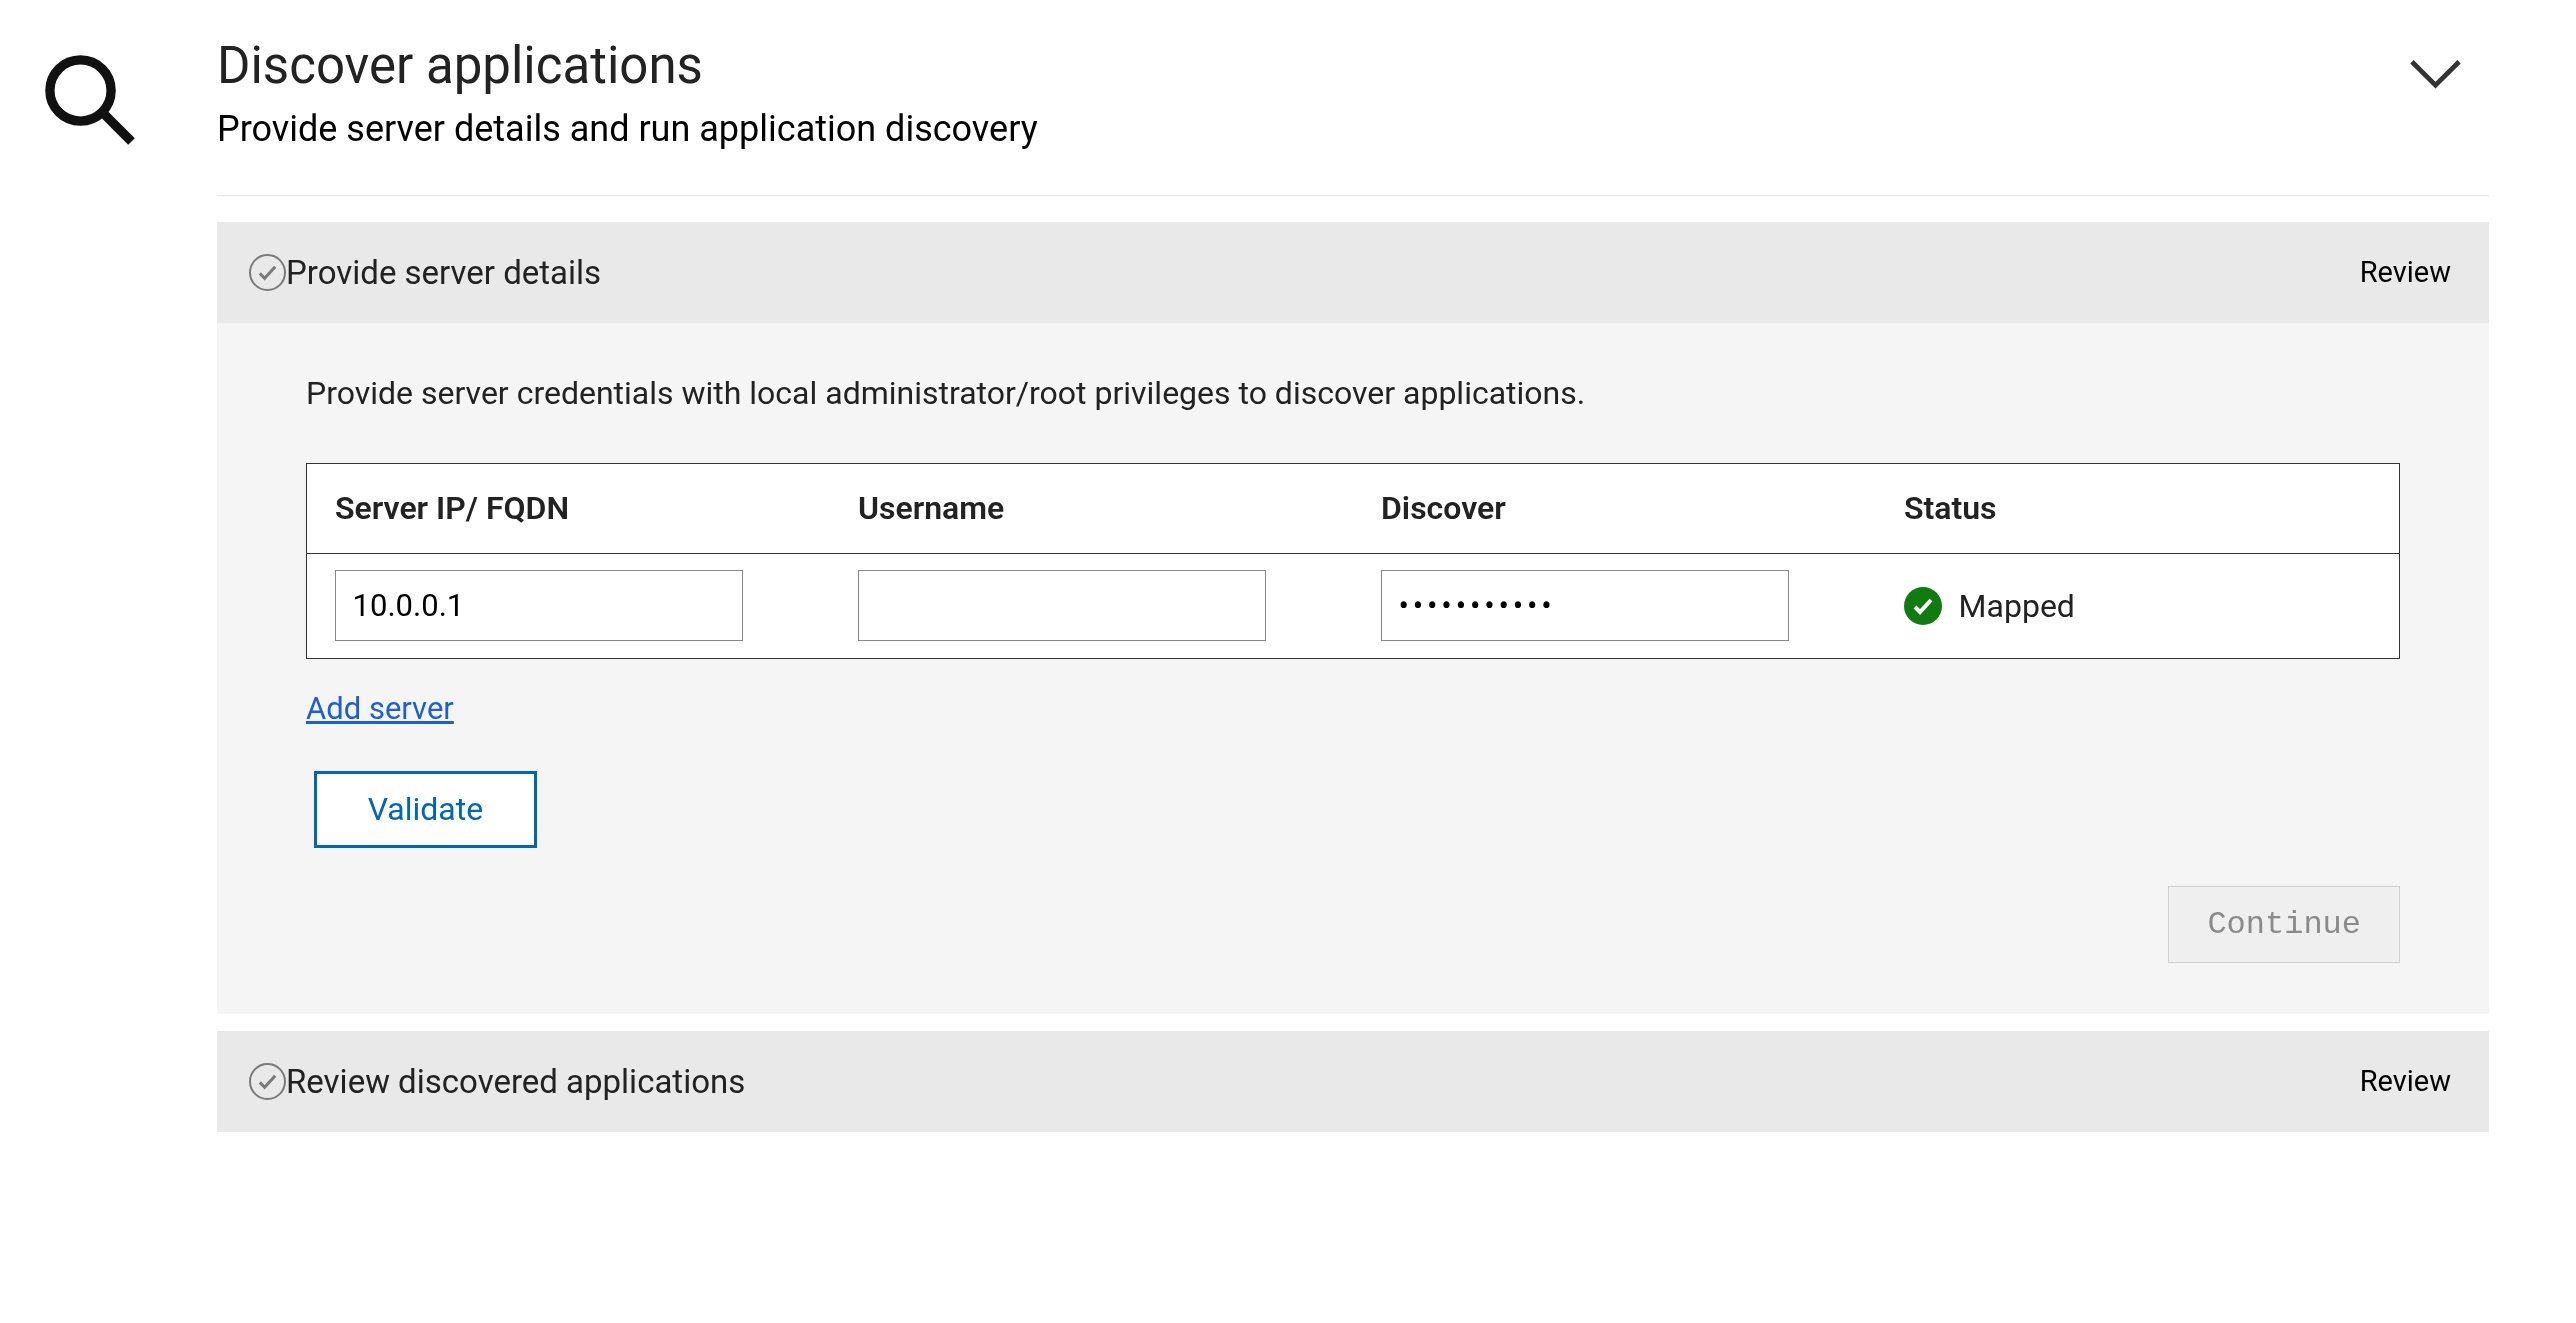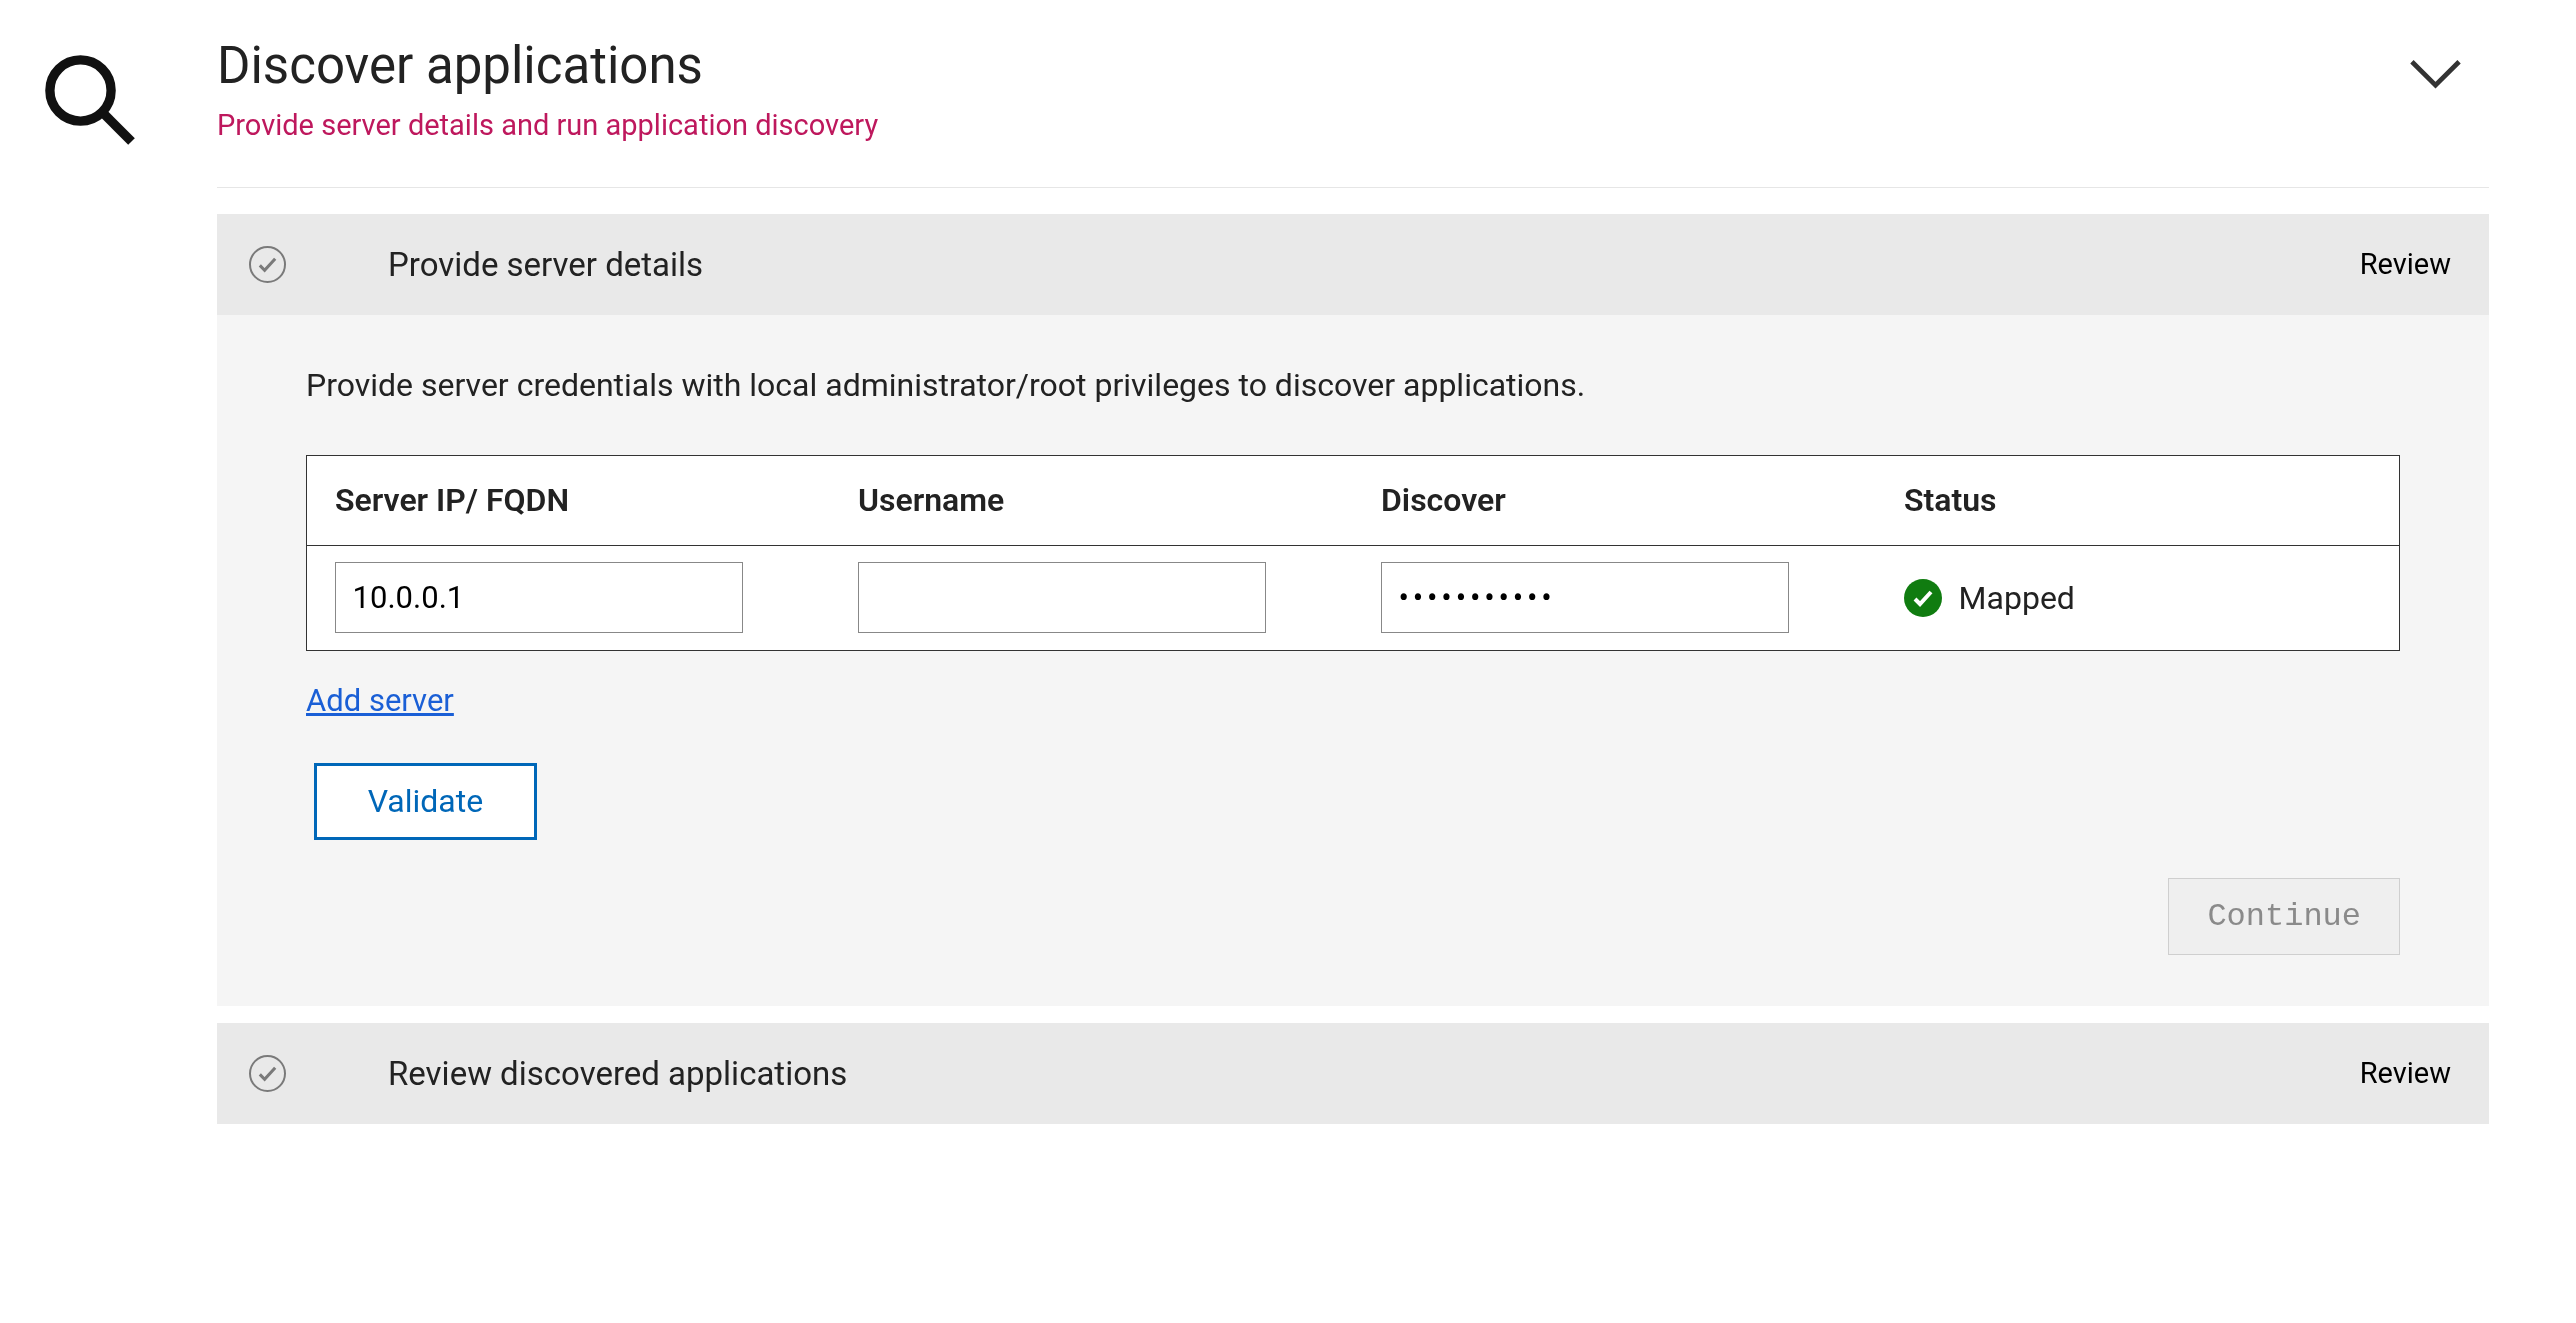--- a/index.html
+++ b/index.html
@@ -29,22 +29,22 @@
     justify-content: space-between;
     padding-right: 25.5px;
   }
   .title {
     font-size: 51px;
     font-weight: 400;
     color: #222;
     line-height: 1.1;
   }
   .subtitle {
-    font-size: 29px;
-    color: #be185d;
+    font-size: 36px;
+    color: #000000;
     margin-top: 14px;
     font-weight: 400;
   }
   .chevron {
     margin-top: 19px;
   }
   .divider {
     border: none;
     border-top: 1.3px solid #e6e6e6;
     margin-top: 45px;
@@ -56,21 +56,20 @@
   .section-header {
     background: #e9e9e9;
     display: flex;
     align-items: center;
     justify-content: space-between;
     padding: 31px 38px 31px 32px;
   }
   .section-header-left {
     display: flex;
     align-items: center;
-    gap: 102px;
   }
   .circle-check {
     width: 37px;
     height: 37px;
     border: 2.6px solid #7a7a7a;
     border-radius: 50%;
     display: flex;
     align-items: center;
     justify-content: center;
   }

